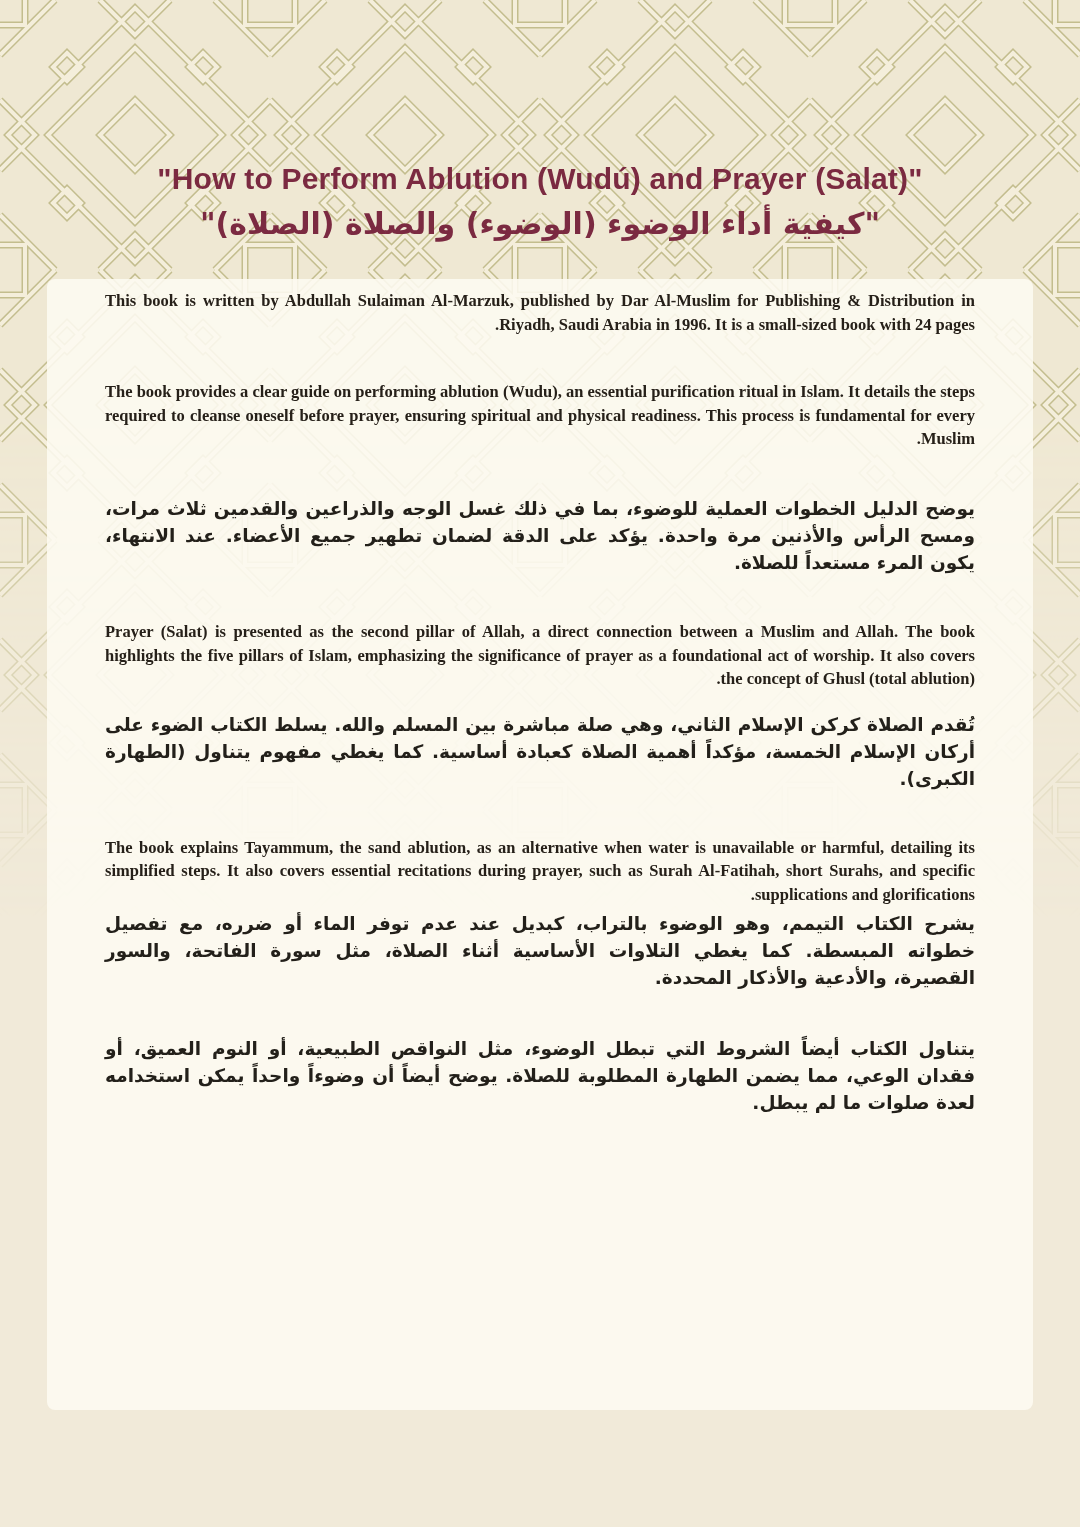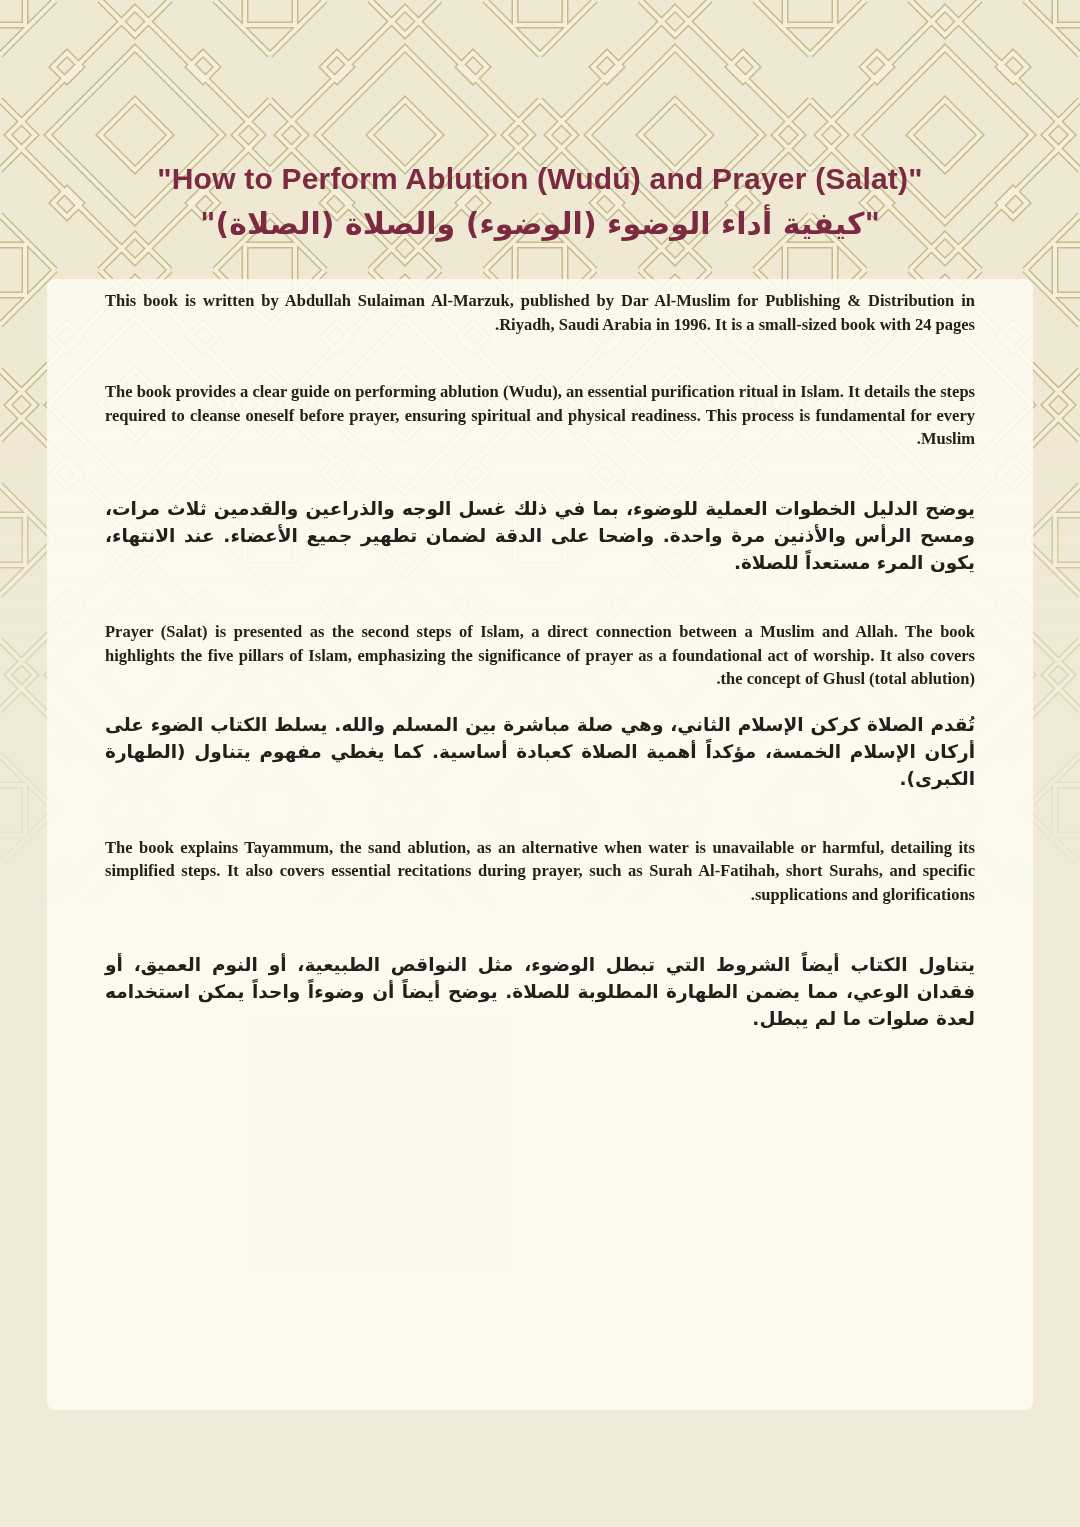--- a/index.html
+++ b/index.html
@@ -93,30 +93,31 @@
 
     <section class="pair">
       <p class="para-en" dir="rtl">This book is written by Abdullah Sulaiman Al-Marzuk, published by Dar Al-Muslim for Publishing &amp; Distribution in Riyadh, Saudi Arabia in 1996. It is a small-sized book with 24 pages.</p>
     </section>
 
     <section class="pair">
       <p class="para-en" dir="rtl">The book provides a clear guide on performing ablution (Wudu), an essential purification ritual in Islam. It details the steps required to cleanse oneself before prayer, ensuring spiritual and physical readiness. This process is fundamental for every Muslim.</p>
     </section>
 
     <section class="pair">
-      <p class="para-ar" dir="rtl">يوضح الدليل الخطوات العملية للوضوء، بما في ذلك غسل الوجه والذراعين والقدمين ثلاث مرات، ومسح الرأس والأذنين مرة واحدة. واضحا على الدقة لضمان تطهير جميع الأعضاء. عند الانتهاء، يكون المرء مستعداً للصلاة.</p>
+      <p class="para-ar" dir="rtl">يوضح الدليل الخطوات العملية للوضوء، بما في ذلك غسل الوجه والذراعين والقدمين ثلاث مرات، ومسح الرأس والأذنين مرة واحدة. يؤكد على الدقة لضمان تطهير جميع الأعضاء. عند الانتهاء، يكون المرء مستعداً للصلاة.</p>
     </section>
 
     <section class="pair">
-      <p class="para-en" dir="rtl">Prayer (Salat) is presented as the second steps of Islam, a direct connection between a Muslim and Allah. The book highlights the five pillars of Islam, emphasizing the significance of prayer as a foundational act of worship. It also covers the concept of Ghusl (total ablution).</p>
+      <p class="para-en" dir="rtl">Prayer (Salat) is presented as the second pillar of Allah, a direct connection between a Muslim and Allah. The book highlights the five pillars of Islam, emphasizing the significance of prayer as a foundational act of worship. It also covers the concept of Ghusl (total ablution).</p>
       <p class="para-ar" dir="rtl">تُقدم الصلاة كركن الإسلام الثاني، وهي صلة مباشرة بين المسلم والله. يسلط الكتاب الضوء على أركان الإسلام الخمسة، مؤكداً أهمية الصلاة كعبادة أساسية. كما يغطي مفهوم يتناول (الطهارة الكبرى).</p>
     </section>
 
     <section class="pair tight">
       <p class="para-en" dir="rtl">The book explains Tayammum, the sand ablution, as an alternative when water is unavailable or harmful, detailing its simplified steps. It also covers essential recitations during prayer, such as Surah Al-Fatihah, short Surahs, and specific supplications and glorifications.</p>
+      <p class="para-ar" dir="rtl">يشرح الكتاب التيمم، وهو الوضوء بالتراب، كبديل عند عدم توفر الماء أو ضرره، مع تفصيل خطواته المبسطة. كما يغطي التلاوات الأساسية أثناء الصلاة، مثل سورة الفاتحة، والسور القصيرة، والأدعية والأذكار المحددة.</p>
     </section>
 
     <section class="pair">
       <p class="para-ar" dir="rtl">يتناول الكتاب أيضاً الشروط التي تبطل الوضوء، مثل النواقص الطبيعية، أو النوم العميق، أو فقدان الوعي، مما يضمن الطهارة المطلوبة للصلاة. يوضح أيضاً أن وضوءاً واحداً يمكن استخدامه لعدة صلوات ما لم يبطل.</p>
     </section>
 
   </main>
 </div>
 
 </body></html>

